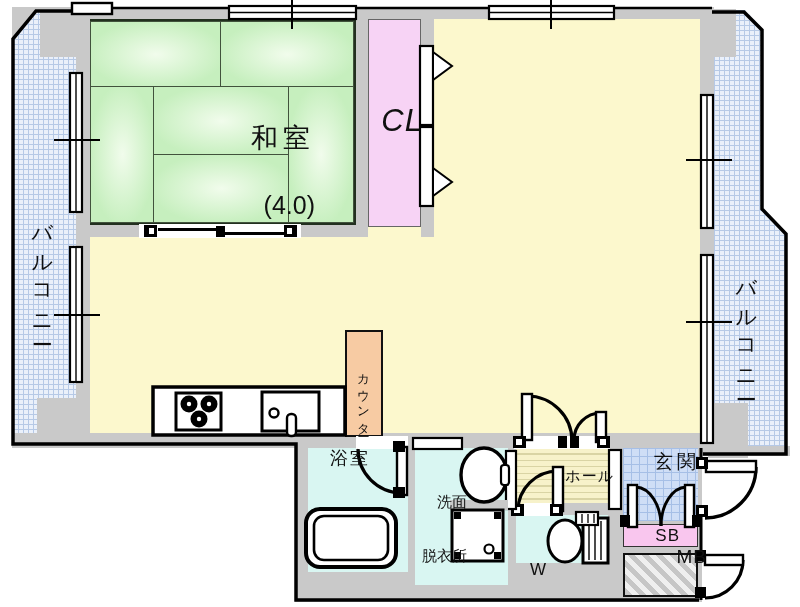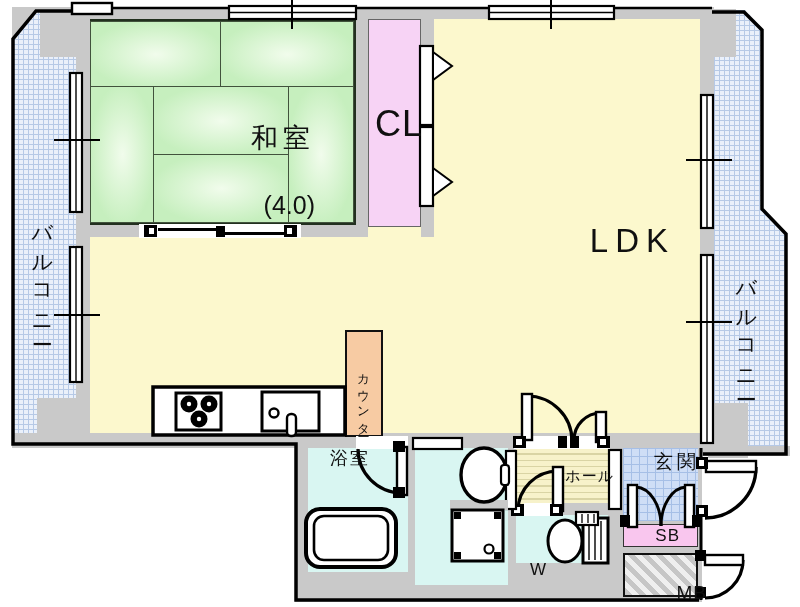--- a/index.html
+++ b/index.html
@@ -39,21 +39,21 @@
   .mb{background:repeating-linear-gradient(45deg,#c6c6c6 0 5px,#efefef 5px 10px);border:2px solid #111;}
 
   
   .lbl{position:absolute;box-sizing:border-box;text-align:right;line-height:1.15;
        white-space:pre;z-index:60;color:#101010;}
   .vert{writing-mode:vertical-rl;text-orientation:mixed;}
   .w-name{font-size:27px;letter-spacing:5px;}
   .w-size{font-size:25px;}
   .ldk-name{font-size:33px;letter-spacing:7px;}
   .ldk-size{font-size:31px;}
-  .cl-lbl{font-size:36px;letter-spacing:1px;}
+  .cl-lbl{font-size:31px;letter-spacing:1px;font-style:italic;}
   .balc-lbl{font-size:21px;letter-spacing:7px;}
   .counter-lbl{font-size:12.5px;letter-spacing:2px;}
   .bath-lbl{font-size:18px;letter-spacing:2px;}
   .wash-lbl{font-size:15px;}
   .hall-lbl{font-size:15px;letter-spacing:1px;}
   .wc-lbl{font-size:17px;line-height:21px;}
   .genkan-lbl{font-size:19px;letter-spacing:4px;}
   .sb-lbl{font-size:17px;letter-spacing:1px;}
   .mb-lbl{font-size:19px;letter-spacing:1px;}
 
@@ -270,29 +270,32 @@
       <rect x="576" y="512" width="22" height="13" fill="#fff" stroke-width="2.2"></rect>
       <path d="M 582 514 V 523 M 588 514 V 523 M 594 514 V 523" stroke-width="1.3"></path>
     </g>
   </svg>
 
   <div class="lbl" style="left:120px;top:86px;width:195px">
     <div class="w-name">和室</div>
     <div class="w-size">(4.0)</div>
   </div>
   <div class="lbl" style="left:460px;top:185px;width:215px">
-    <div class="ldk-name">LDK</div>
   </div>
   <div class="lbl cl-lbl" style="left:366px;top:103px;width:57px">CL</div>
   <div class="lbl vert balc-lbl" style="left:30px;top:120px;height:220px">バルコニー</div>
   <div class="lbl vert balc-lbl" style="left:734px;top:175px;height:220px">バルコニー</div>
   <div class="lbl vert counter-lbl" style="left:356px;top:340px;height:92px">カウンター</div>
   <div class="lbl bath-lbl" style="left:306px;top:448px;width:64px">浴室</div>
+  <div class="lbl" style="left:405px;top:456px;width:62px">
+    <div class="wash-lbl">洗面</div>
+    <div class="wash-lbl">脱衣所</div>
+  </div>
   <div class="lbl hall-lbl" style="left:554px;top:467px;width:60px">ホール</div>
   <div class="lbl wc-lbl" style="left:520px;top:517px;width:26px">
     <div>W</div>
     
   </div>
   <div class="lbl genkan-lbl" style="left:620px;top:451px;width:80px">玄関</div>
   <div class="lbl sb-lbl" style="left:623px;top:526px;width:57px">SB</div>
-  <div class="lbl mb-lbl" style="left:623px;top:582px;width:84px">MB</div>
+  <div class="lbl mb-lbl" style="left:623px;top:546px;width:84px">MB</div>
 
 </div>
 
 </body></html>

